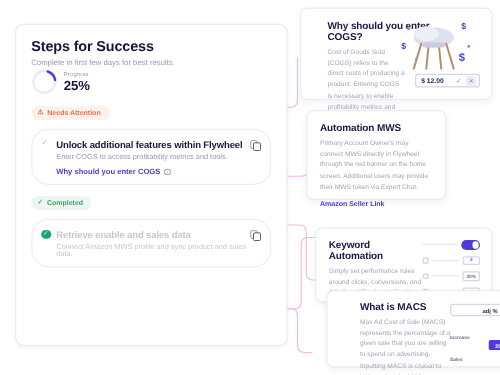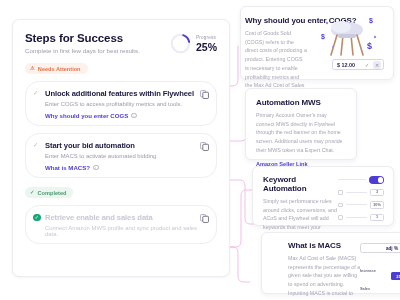--- a/index.html
+++ b/index.html
@@ -17,21 +17,21 @@
   
   .steps-panel {
     position: absolute; left: 12px; top: 19px;
     width: 218px; height: 258px;
     background: #ffffff;
     border: 1px solid #ececf1;
     border-radius: 7px;
     box-shadow: 0 1px 3px rgba(30,25,70,.05);
     padding: 12px 12px 0 12px;
   }
-  .panel-head { display:flex; align-items:flex-start; justify-content:space-between; }
+  .panel-head { display:flex; align-items:flex-start; justify-content:space-between;flex-direction:column; }
   .panel-title {
     font-size: 11.5px; font-weight: bold; color:#16143a; letter-spacing:-.1px;
   }
   .panel-sub { font-size: 6.2px; color:#9b99ad; margin-top: 3px; }
 
   .progress-wrap { display:flex; align-items:center; gap:5px; margin-top:1px; }
   .ring { position: relative; width: 21px; height: 21px; }
   .progress-text { text-align:left; }
   .progress-label { font-size:4.6px; color:#9b99ad; letter-spacing:.2px; }
   .progress-value { font-size:10.5px; font-weight:bold; color:#16143a; margin-top:1px; }
@@ -77,23 +77,23 @@
   
   .info-card {
     position:absolute; background:#fff;
     border:1px solid #ececf1; border-radius:6px;
     box-shadow: 0 2px 5px rgba(30,25,70,.06);
   }
   .ic-title { font-size:8px; font-weight:bold; color:#1b1840; letter-spacing:-.1px; }
   .ic-body { font-size:5.3px; color:#a6a4b5; line-height:1.65; margin-top:4px; }
   .ic-link { font-size:5.6px; font-weight:bold; color:#4d3dd6; margin-top:6px; }
 
-  #card-cogs { left:240px; top:6px; width:154px; height:74px; padding:9px 4px; }
+  #card-cogs { left:240px; top:6px; width:154px; height:74px; padding:9px 21px; }
   #card-mws  { left:245px; top:88px; width:112px; height:72px; padding:9px 10px; }
-  #card-kw   { left:252px; top:166px; width:142px; height:60px; padding:8px 10px; }
+  #card-kw   { left:252px; top:182px; width:142px; height:60px; padding:8px 10px; }
   #card-macs { left:245px; top:232px; width:159px; height:62px; padding:8px 26px;margin-left:16px; }
 
   .cogs-text { width: 62px; }
   .chair-art { position:absolute; right:10px; top:6px; width:72px; height:46px; }
 
   .cogs-input {
     position:absolute; right:9px; bottom:9px;
     width:52px; height:11px; border:1px solid #d8d6e4; border-radius:2.5px;
     background:#fff; display:flex; align-items:center; padding:0 2px 0 4px; gap:2px;
   }
@@ -179,33 +179,20 @@
         <span>Why should you enter COGS</span>
         <span class="info-ico">i</span>
       </div>
       <svg class="copy-ico" viewBox="0 0 16 16">
         <rect x="1" y="1" width="9" height="11" rx="1.5" fill="none" stroke="#9c9ab0" stroke-width="1.4"></rect>
         <rect x="5" y="4" width="10" height="11" rx="1.5" fill="#fff" stroke="#57546e" stroke-width="1.4"></rect>
       </svg>
     </div>
 
     
-    <div class="step-card">
-      <span class="step-check">✓</span>
-      <div class="step-title">Start your bid automation</div>
-      <div class="step-desc">Enter MACS to activate automated bidding.</div>
-      <div class="step-link">
-        <span>What is MACS?</span>
-        <span class="info-ico">i</span>
-      </div>
-      <svg class="copy-ico" viewBox="0 0 16 16">
-        <rect x="1" y="1" width="9" height="11" rx="1.5" fill="none" stroke="#9c9ab0" stroke-width="1.4"></rect>
-        <rect x="5" y="4" width="10" height="11" rx="1.5" fill="#fff" stroke="#57546e" stroke-width="1.4"></rect>
-      </svg>
-    </div>
 
     
 
     <div class="badge badge-completed">
       <span class="badge-ico">✓</span>
       <span>Completed</span>
     </div>
 
     
     <div class="step-card dim">

